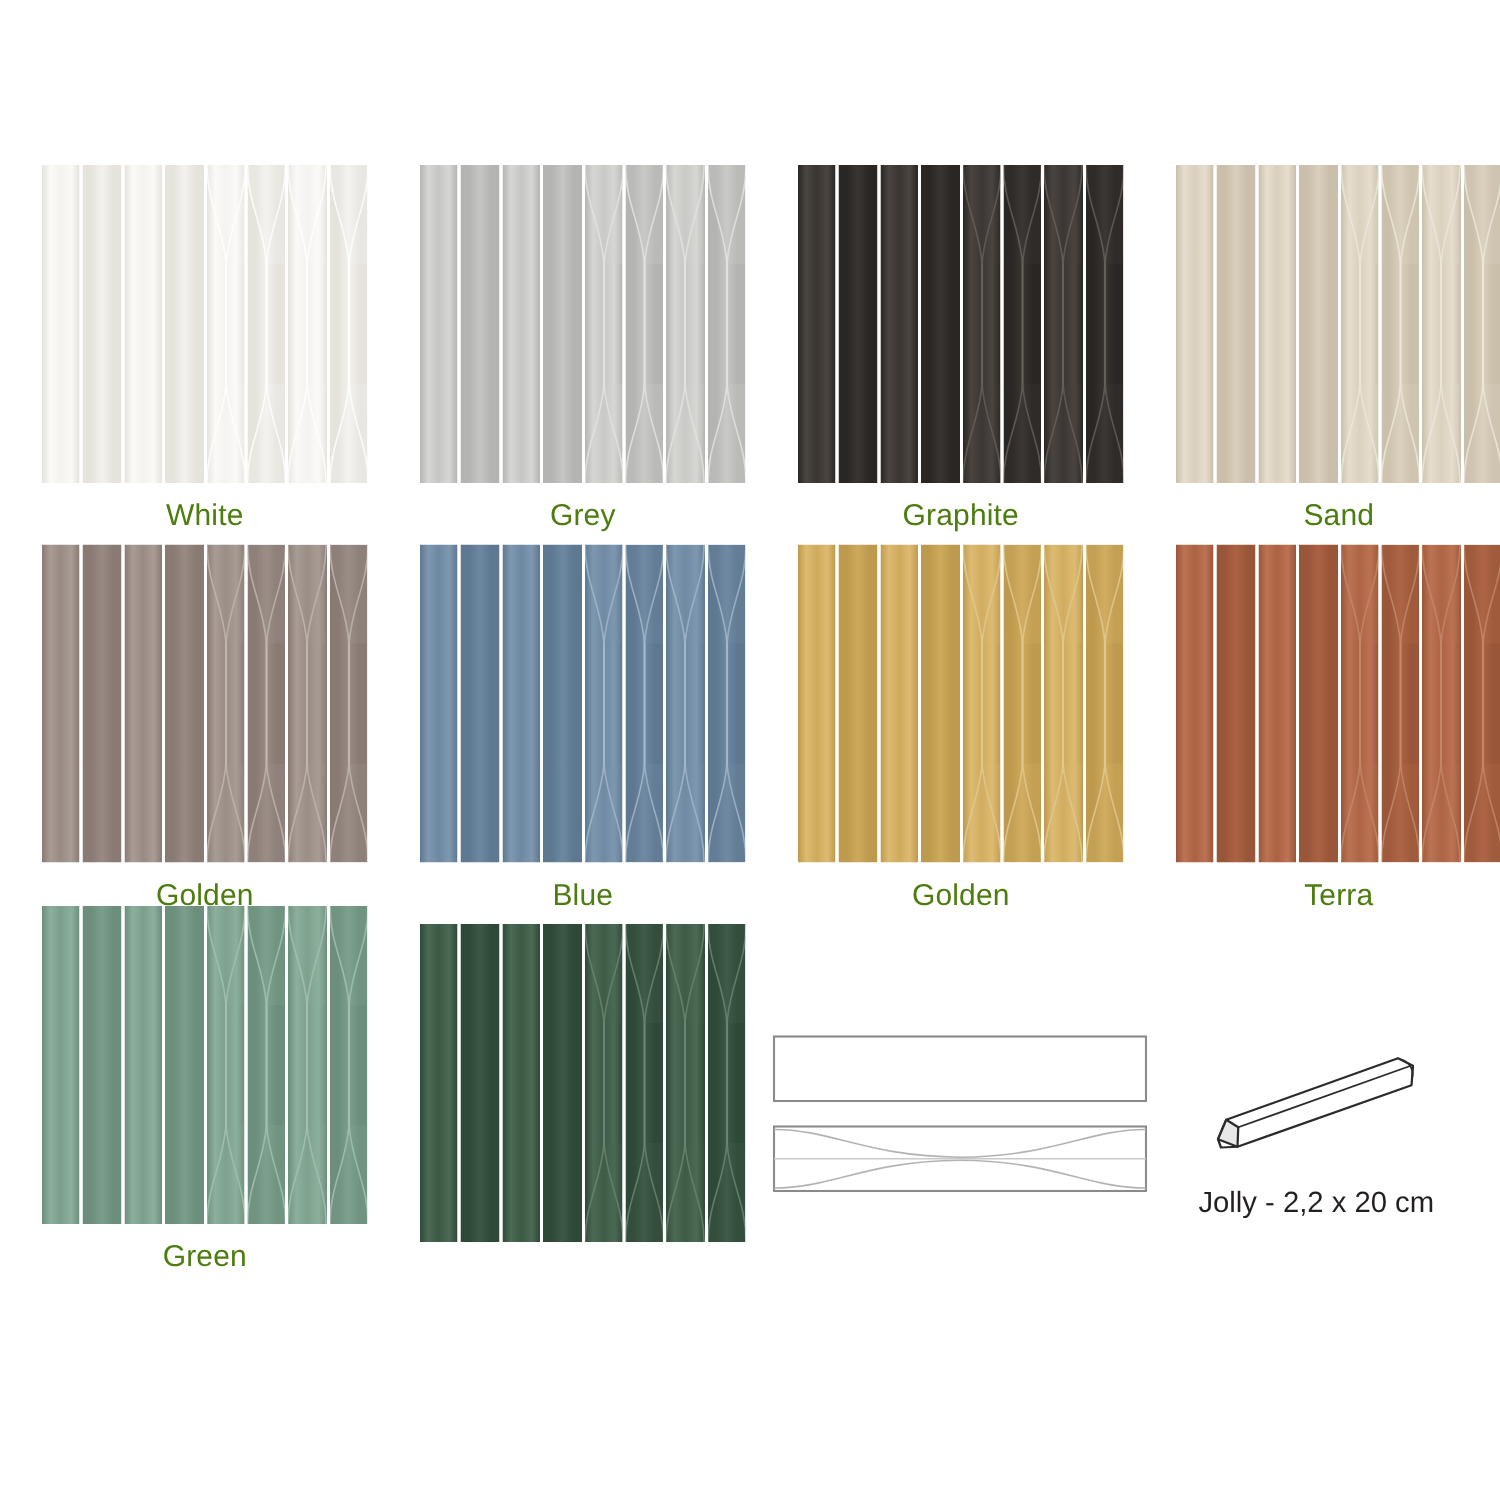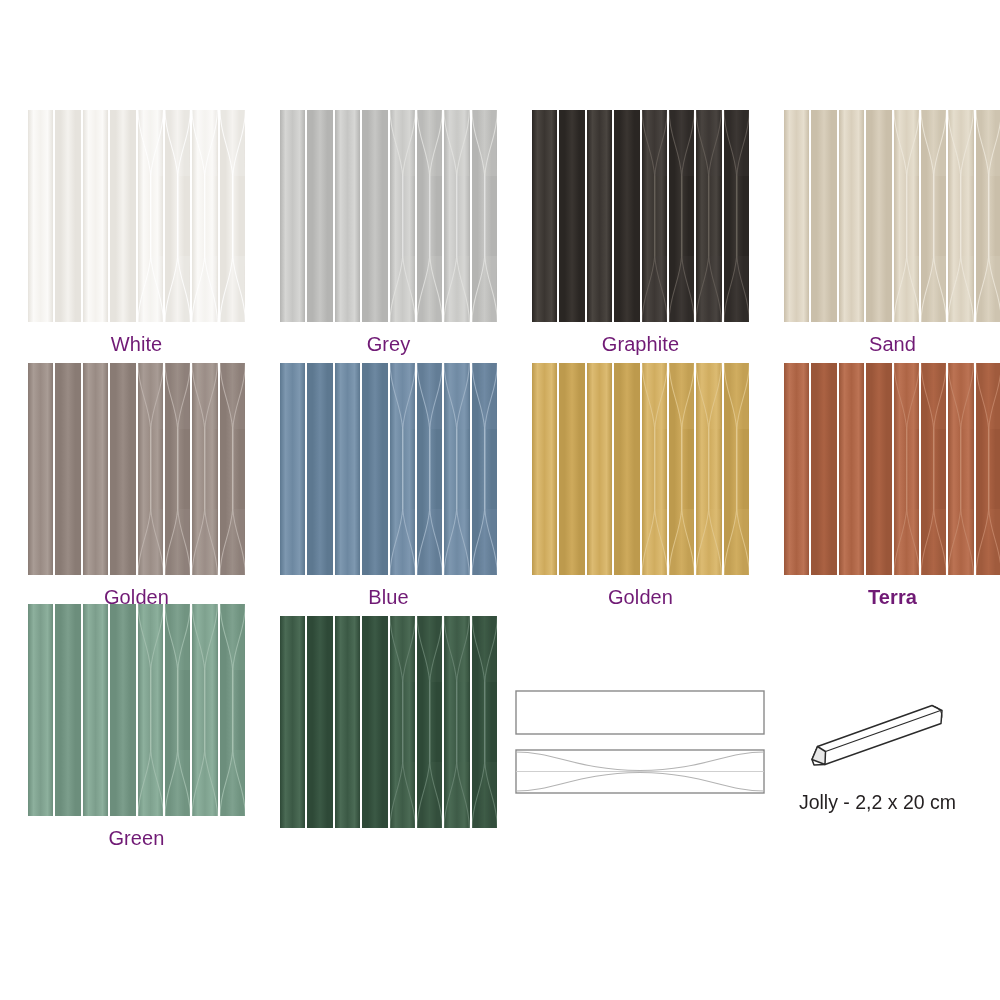--- a/index.html
+++ b/index.html
@@ -52,21 +52,21 @@
     position: absolute;
     inset: 0;
     width: 100%;
     height: 100%;
     display: block;
   }
   .cell-label {
     width: 217px;
     text-align: center;
     font-size: 20px;
-    color: #701a75;
+    color: #4d7c0f;
     letter-spacing: 0.1px;
     padding-top: 11px;
     line-height: 1.15;
   }
 
   
   .fmt {
     position: absolute;
   }
   .fmt-label {
@@ -503,21 +503,21 @@
             <path d="M0,0 C0,26 11,40 13,66 L13,146 C11,172 0,186 0,212" fill="none" stroke="#e3ca93" stroke-width="1.1" opacity="0.85"></path>
             <path d="M26,0 C26,26 15,40 13,66 L13,146 C15,172 26,186 26,212" fill="none" stroke="#e3ca93" stroke-width="1.1" opacity="0.85"></path>
             <path d="M13,60 L13,152" fill="none" stroke="#e3ca93" stroke-width="1.6" opacity="0.35"></path>
             <path d="M0,0 C0,26 11,40 13,66 L26,66 C24,40 26,26 26,0 Z" fill="#dcbb72" opacity="0.18"></path>
             <path d="M0,212 C0,186 11,172 13,146 L26,146 C24,172 26,186 26,212 Z" fill="#dcbb72" opacity="0.18"></path>
           </svg>
         </div>
       </div>
       <div class="cell-label">Golden</div>
     </div>
-    <div class="cell" style="left: 784px; top: 363px; font-weight: bold;">
+    <div class="cell" style="left: 784px; top: 363px;">
       <div class="swatch">
         <div class="strip">
           <div class="base" style="background: linear-gradient(90deg, rgb(154, 86, 57) 0%, rgb(188, 115, 84) 22%, rgb(171, 98, 67) 50%, rgb(188, 115, 84) 78%, rgb(154, 86, 57) 100%);"></div>
           <svg viewBox="0 0 26 212" preserveAspectRatio="none"></svg>
         </div>
         <div class="strip">
           <div class="base" style="background: linear-gradient(90deg, rgb(154, 86, 57) 0%, rgb(154, 86, 57) 22%, rgb(171, 98, 67) 50%, rgb(154, 86, 57) 78%, rgb(154, 86, 57) 100%);"></div>
           <svg viewBox="0 0 26 212" preserveAspectRatio="none"></svg>
         </div>
         <div class="strip">

